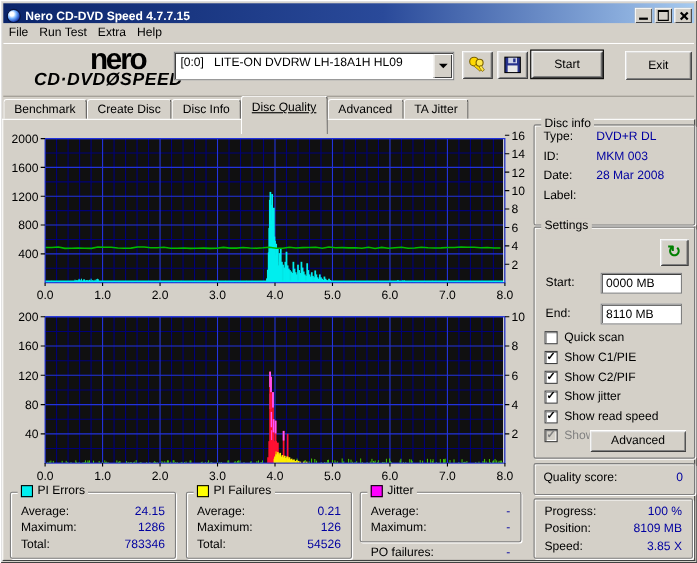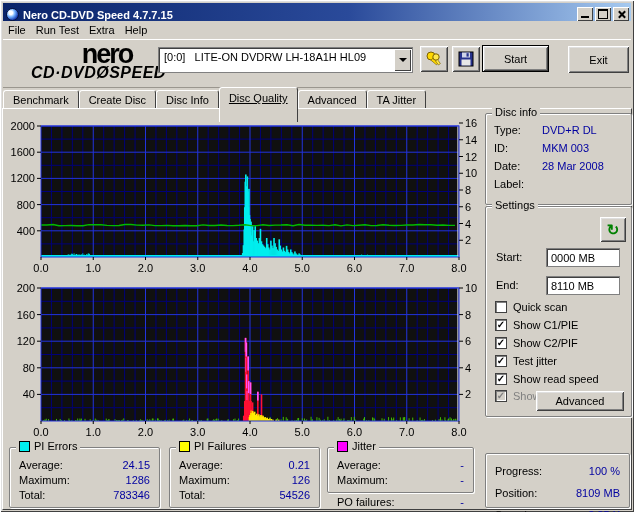--- a/index.html
+++ b/index.html
@@ -81,21 +81,21 @@
   .cb-row.disabled .cb-box{background:#d4d0c8;color:#808080;}
   .cb-row .cb-lab{margin-left:6px;}
   .cb-row.disabled .cb-lab{color:#808080;}
   #advanced-btn{left:50px;top:184px;width:88px;height:20px;}
   
   .plainbox{position:absolute;border:1px solid #808080;border-radius:2px;box-shadow:1px 1px 0 #ffffff, inset 1px 1px 0 #ffffff;}
   #quality-box{left:482px;top:312px;width:145px;height:27px;}
   #quality-box .lab{position:absolute;left:8px;top:6px;}
   #quality-box .val{position:absolute;right:10px;top:6px;}
   #progress-box{left:482px;top:344px;width:145px;height:55px;padding-top:5px;box-sizing:border-box;}
-  .pg-row{position:relative;height:16px;margin:6px 9px;}
+  .pg-row{position:relative;height:16px;margin:0 9px;}
   .pg-row .lab{float:left;} .pg-row .val{float:right;}
   
   #pi-errors-box{left:6px;top:338px;width:151px;height:61px;padding-top:11px;box-sizing:border-box;}
   #pi-failures-box{left:166px;top:338px;width:151px;height:61px;padding-top:11px;box-sizing:border-box;}
   #jitter-box{left:324px;top:338px;width:147px;height:46px;padding-top:11px;box-sizing:border-box;}
   #po-row{left:324px;top:387px;width:147px;height:15px;}
   #po-row .lab{position:absolute;left:10px;} #po-row .val{position:absolute;right:10px;}
 </style>
 </head>
 <body>
@@ -986,21 +986,21 @@
           <line x1="456" y1="60.2" x2="460" y2="60.2" stroke="#000" stroke-width="1"></line>
           <text x="462" y="64.2" text-anchor="start" font-family="&quot;Liberation Sans&quot;, sans-serif" font-size="11" fill="#000">6</text>
           <line x1="456" y1="33.599999999999994" x2="460" y2="33.599999999999994" stroke="#000" stroke-width="1"></line>
           <text x="462" y="37.599999999999994" text-anchor="start" font-family="&quot;Liberation Sans&quot;, sans-serif" font-size="11" fill="#000">8</text>
           <line x1="456" y1="7" x2="460" y2="7" stroke="#000" stroke-width="1"></line>
           <text x="462" y="11" text-anchor="start" font-family="&quot;Liberation Sans&quot;, sans-serif" font-size="11" fill="#000">10</text>
         </svg></div>
 
     <div id="disc-info" class="groupbox">
       <span class="legend">Disc info</span>
-      <div style="margin-top:10px">
+      <div style="margin-top:4px">
         <div class="di-row">
             <span class="lab">Type:</span>
             <span class="val navy">DVD+R DL</span>
           </div>
         <div class="di-row">
             <span class="lab">ID:</span>
             <span class="val navy">MKM 003</span>
           </div>
         <div class="di-row">
             <span class="lab">Date:</span>
@@ -1034,36 +1034,40 @@
       <div class="cb-row" style="top:111px">
           <span class="cb-box">✓</span>
           <span class="cb-lab">Show C1/PIE</span>
         </div>
       <div class="cb-row" style="top:129px">
           <span class="cb-box">✓</span>
           <span class="cb-lab">Show C2/PIF</span>
         </div>
       <div class="cb-row" style="top:147px">
           <span class="cb-box">✓</span>
-          <span class="cb-lab">Test jitter</span>
+          <span class="cb-lab">Show jitter</span>
         </div>
       <div class="cb-row" style="top:165px">
           <span class="cb-box">✓</span>
           <span class="cb-lab">Show read speed</span>
         </div>
       <div class="cb-row disabled" style="top:182px">
           <span class="cb-box">✓</span>
           <span class="cb-lab">Show write speed</span>
         </div>
 
       <div id="advanced-btn" class="abs btn">
         <span>Advanced</span>
       </div>
     </div>
 
+    <div id="quality-box" class="plainbox">
+      <span class="lab">Quality score:</span>
+      <span class="val navy">0</span>
+    </div>
 
     <div id="progress-box" class="plainbox">
       <div class="pg-row">
           <span class="lab">Progress:</span>
           <span class="val navy">100 %</span>
         </div>
       <div class="pg-row">
           <span class="lab">Position:</span>
           <span class="val navy">8109 MB</span>
         </div>

